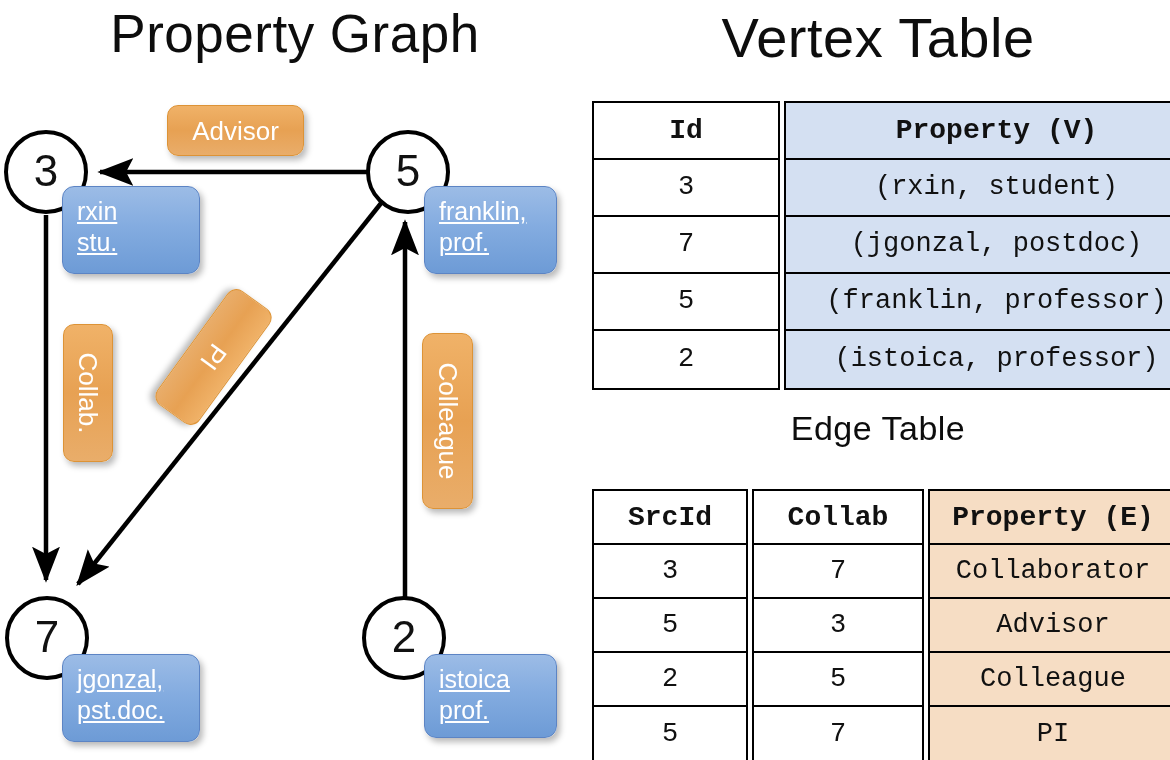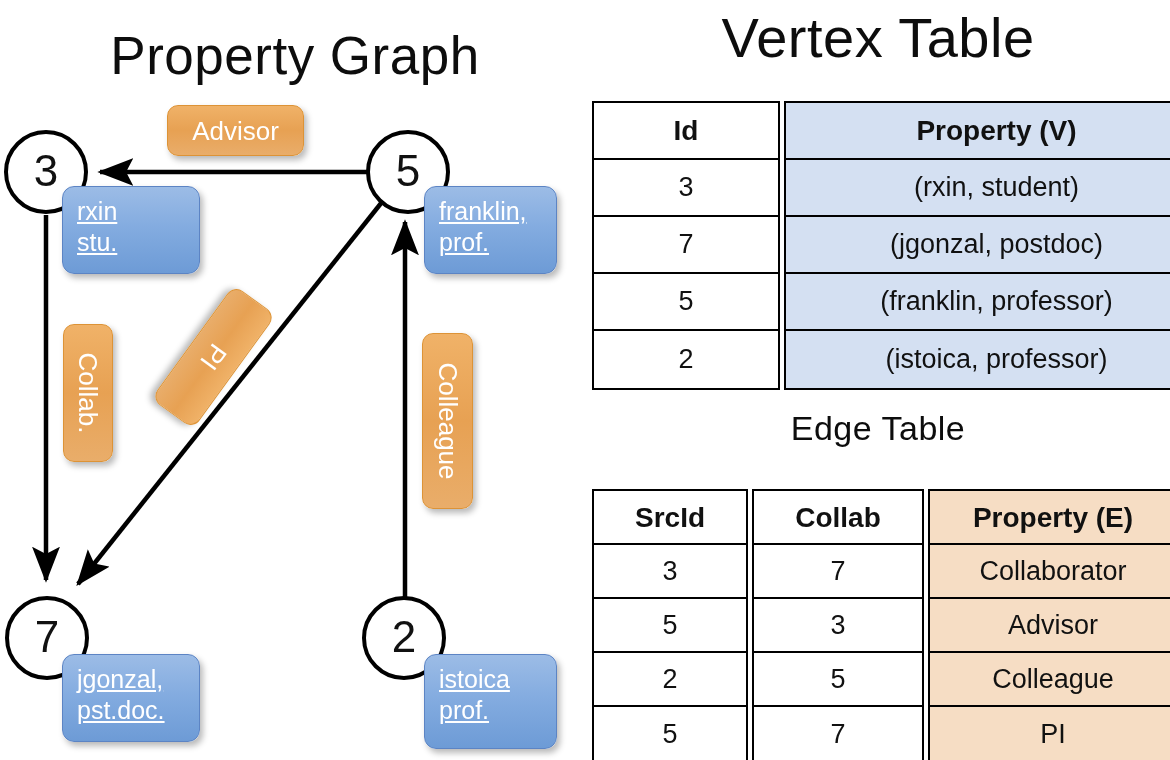--- a/index.html
+++ b/index.html
@@ -19,21 +19,21 @@
   
   .title {
     position: absolute;
     font-weight: 400;
     color: #0d0d0d;
     white-space: nowrap;
     letter-spacing: 0.5px;
   }
   #title-property-graph {
     left: 0;
-    top: 22px;
+    top: 0;
     width: 590px;
     text-align: center;
     font-size: 53px;
     line-height: 68px;
   }
   #title-vertex-table {
     left: 586px;
     top: 6px;
     width: 584px;
     text-align: center;
@@ -124,20 +124,21 @@
   .tbl {
     position: absolute;
     display: flex;
     align-items: stretch;
   }
   .tbl-group {
     display: flex;
     flex-direction: column;
     border: 2px solid #000;
     box-sizing: border-box;
+    font-family: Liberation Mono, monospace;
   }
   .tbl-group + .tbl-group { margin-left: 4px; }
   .cell {
     border-bottom: 2px solid #000;
     box-sizing: border-box;
     display: flex;
     align-items: center;
     justify-content: center;
     font-size: 27px;
     line-height: 27px;
@@ -207,21 +208,21 @@
     <span>stu.</span>
   </div>
   <div class="prop-box" style="left:424px; top:186px; width:133px; height:88px;">
     <span>franklin,</span>
     <span>prof.</span>
   </div>
   <div class="prop-box" style="left:62px; top:654px; width:138px; height:88px;">
     <span>jgonzal,</span>
     <span>pst.doc.</span>
   </div>
-  <div class="prop-box" style="left:424px; top:654px; width:133px; height:95px;">
+  <div class="prop-box" style="left:424px; top:654px; width:133px; height:84px;">
     <span>istoica</span>
     <span>prof.</span>
   </div>
 
   <div class="edge-label" style="left:167px; top:105px; width:137px; height:51px;">
     <span class="elabel-text">Advisor</span>
   </div>
 
   <div class="edge-label rot90" style="left:63px; top:324px; width:50px; height:138px;">
     <span class="elabel-text">Collab.</span>

